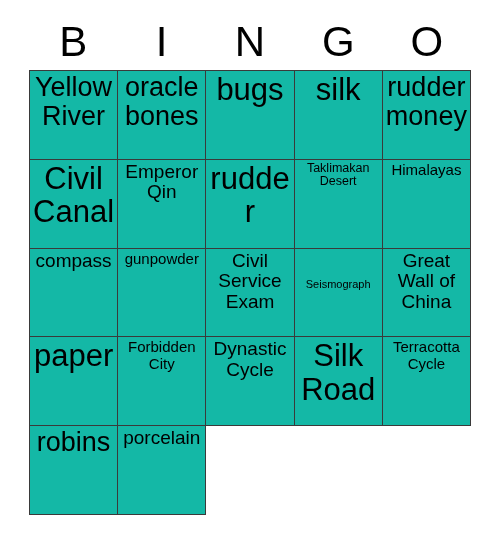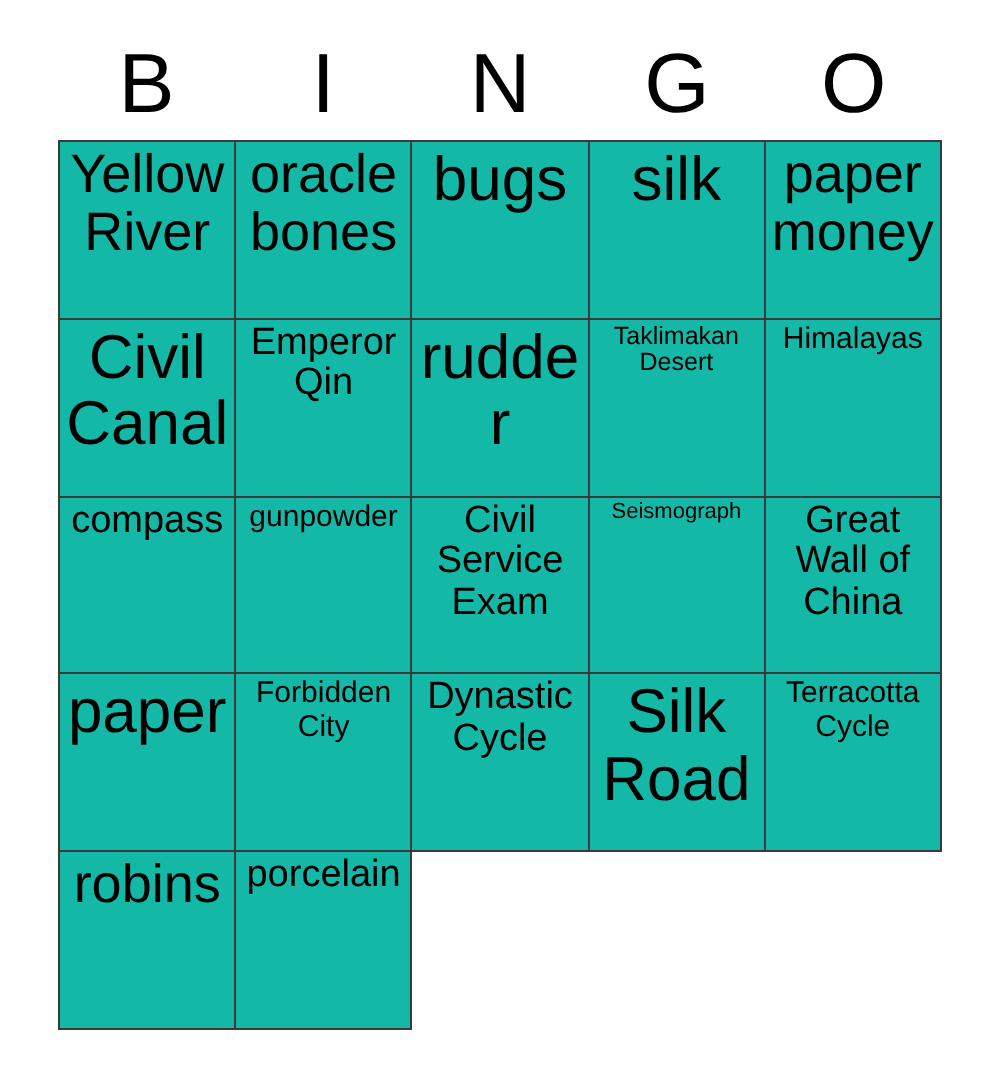--- a/index.html
+++ b/index.html
@@ -79,21 +79,21 @@
     word-wrap: break-word;
   }
 
   
   .sz-xl   { font-size: 31px; }
   .sz-lg   { font-size: 27px; }
   .sz-md   { font-size: 19px; }
   .sz-sm   { font-size: 19px; }
   .sz-xs   { font-size: 15px; }
   .sz-xxs  { font-size: 12.5px; }
-  .sz-tiny { font-size: 11px; }
+  .sz-tiny { font-size: 11px; margin-top: 28px; }
 </style>
 </head>
 <body>
 
 <div id="card">
 
   <div id="header">
     <div class="header-cell">B</div>
     <div class="header-cell">I</div>
     <div class="header-cell">N</div>
@@ -108,21 +108,21 @@
       <div class="cell">
         <span class="cell-text sz-lg">oracle bones</span>
       </div>
       <div class="cell">
         <span class="cell-text sz-xl">bugs</span>
       </div>
       <div class="cell">
         <span class="cell-text sz-xl">silk</span>
       </div>
       <div class="cell">
-        <span class="cell-text sz-lg">paper money</span>
+        <span class="cell-text sz-lg">rudder money</span>
       </div>
       <div class="cell">
         <span class="cell-text sz-xl">Civil Canal</span>
       </div>
       <div class="cell">
         <span class="cell-text sz-md">Emperor Qin</span>
       </div>
       <div class="cell">
         <span class="cell-text sz-xl">rudder</span>
       </div>

